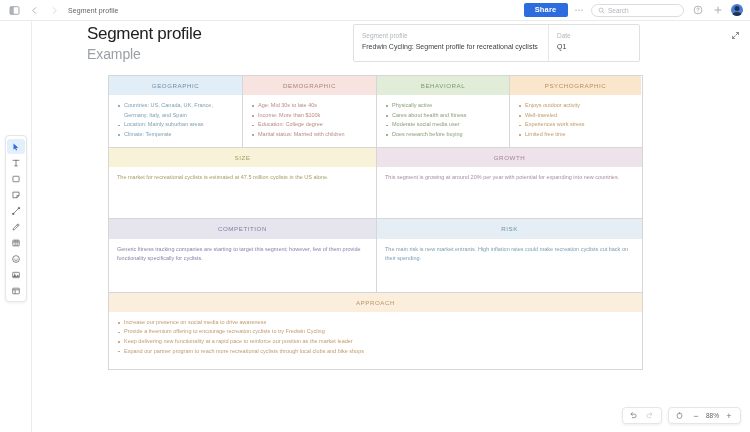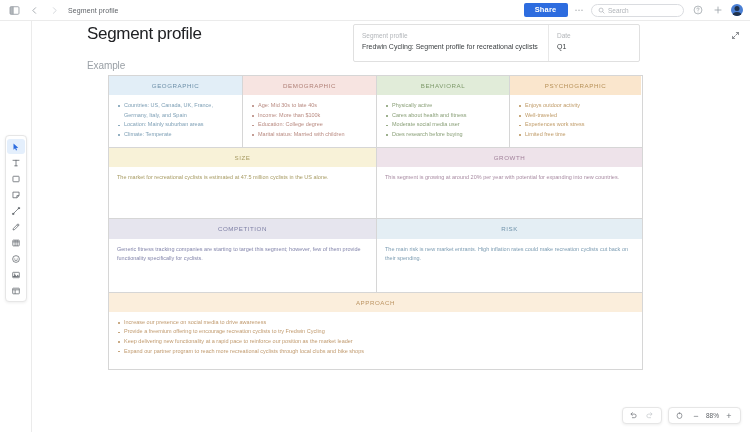--- a/index.html
+++ b/index.html
@@ -87,21 +87,21 @@
   .expand-ico {
     position: absolute; right: 10px; top: 5px; color: #5f6368; cursor: pointer;
   }
 
   
   .title-wrap { position: absolute; left: 55px; top: 3px; }
   .doc-title {
     font-size: 17px; color: #202124; letter-spacing: -.3px; line-height: 1.15;
   }
   .doc-sub {
-    font-size: 10px; color: #9aa0a6; letter-spacing: -.1px; margin-top: 16px;
+    font-size: 14px; color: #9aa0a6; letter-spacing: -.1px; margin-top: 2px;
   }
 
   
   .meta-card {
     position: absolute; left: 321px; top: 3px; width: 287px; height: 38px;
     border: 1px solid #e0e0e0; border-radius: 2px;
     display: flex; background: #fff;
   }
   .meta-cell { padding: 6px 8px; }
   .meta-cell.a { width: 195px; border-right: 1px solid #e8e8e8; }

